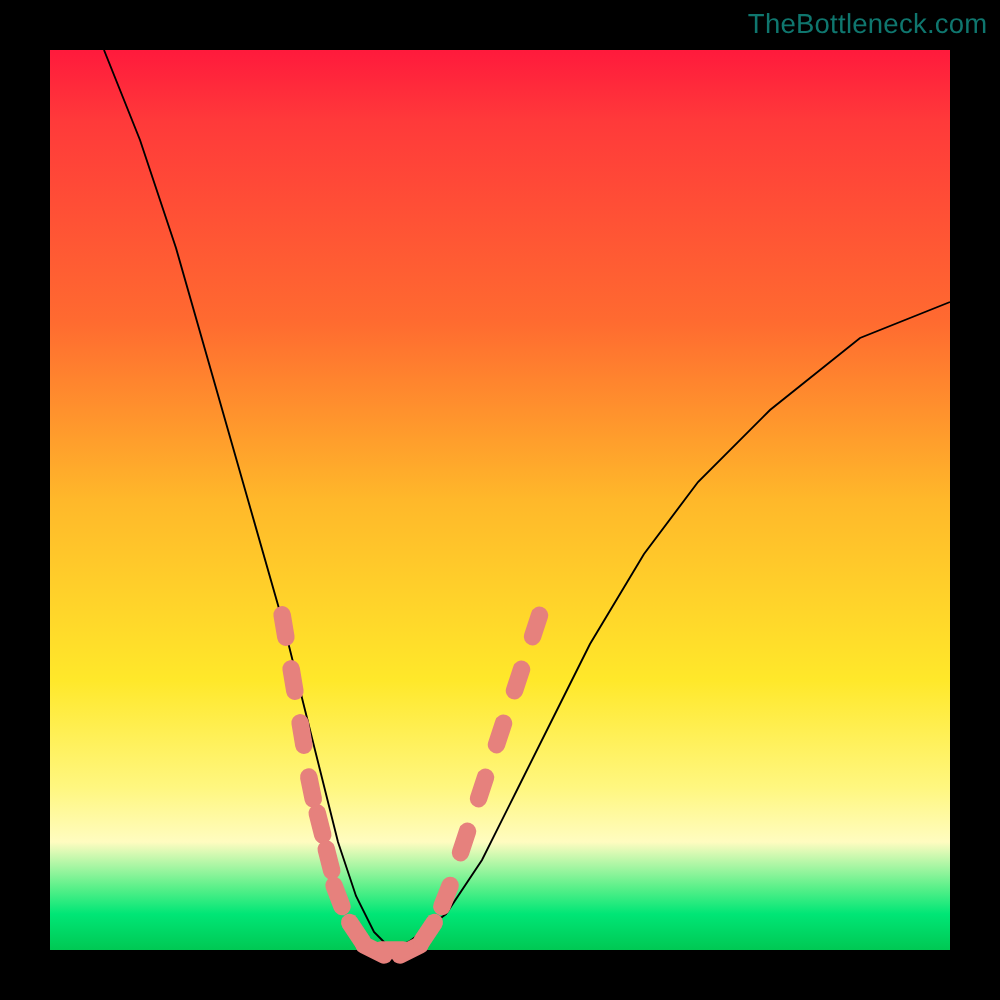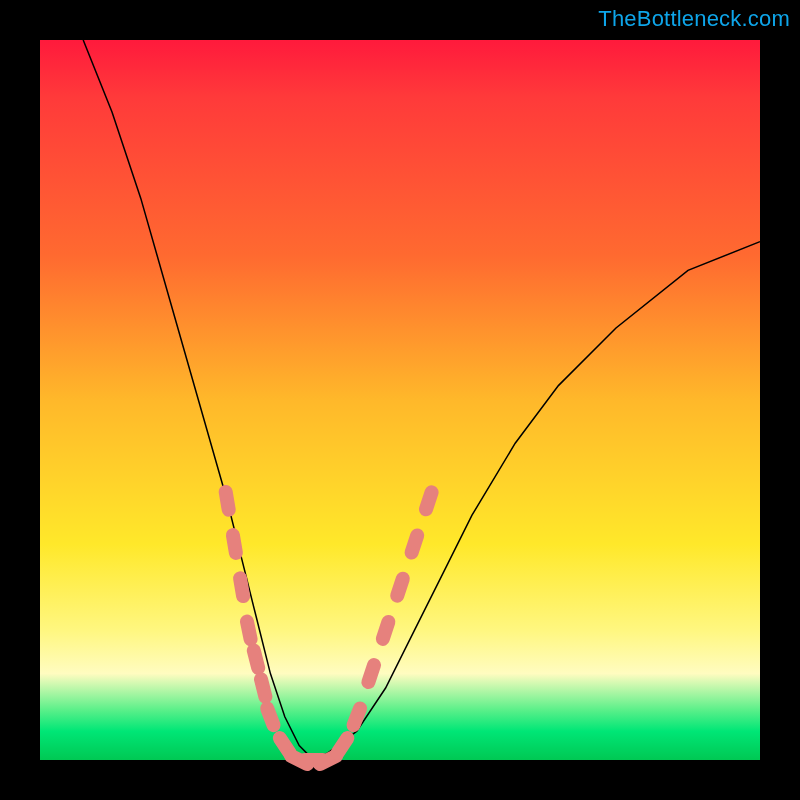--- a/index.html
+++ b/index.html
@@ -34,21 +34,21 @@
       #fffcc0 88%,
       #5cf08a 93%,
       #00e676 96%,
       #00c853 100%
     );
   }
   .watermark {
     position: absolute;
     top: 6px;
     right: 10px;
-    color: #0ea5e9;
+    color: #0f766e;
     font-size: 22px;
     font-weight: 500;
     letter-spacing: 0.2px;
     user-select: none;
   }
   svg.curve {
     position: absolute;
     left: 0;
     top: 0;
     width: 720px;

